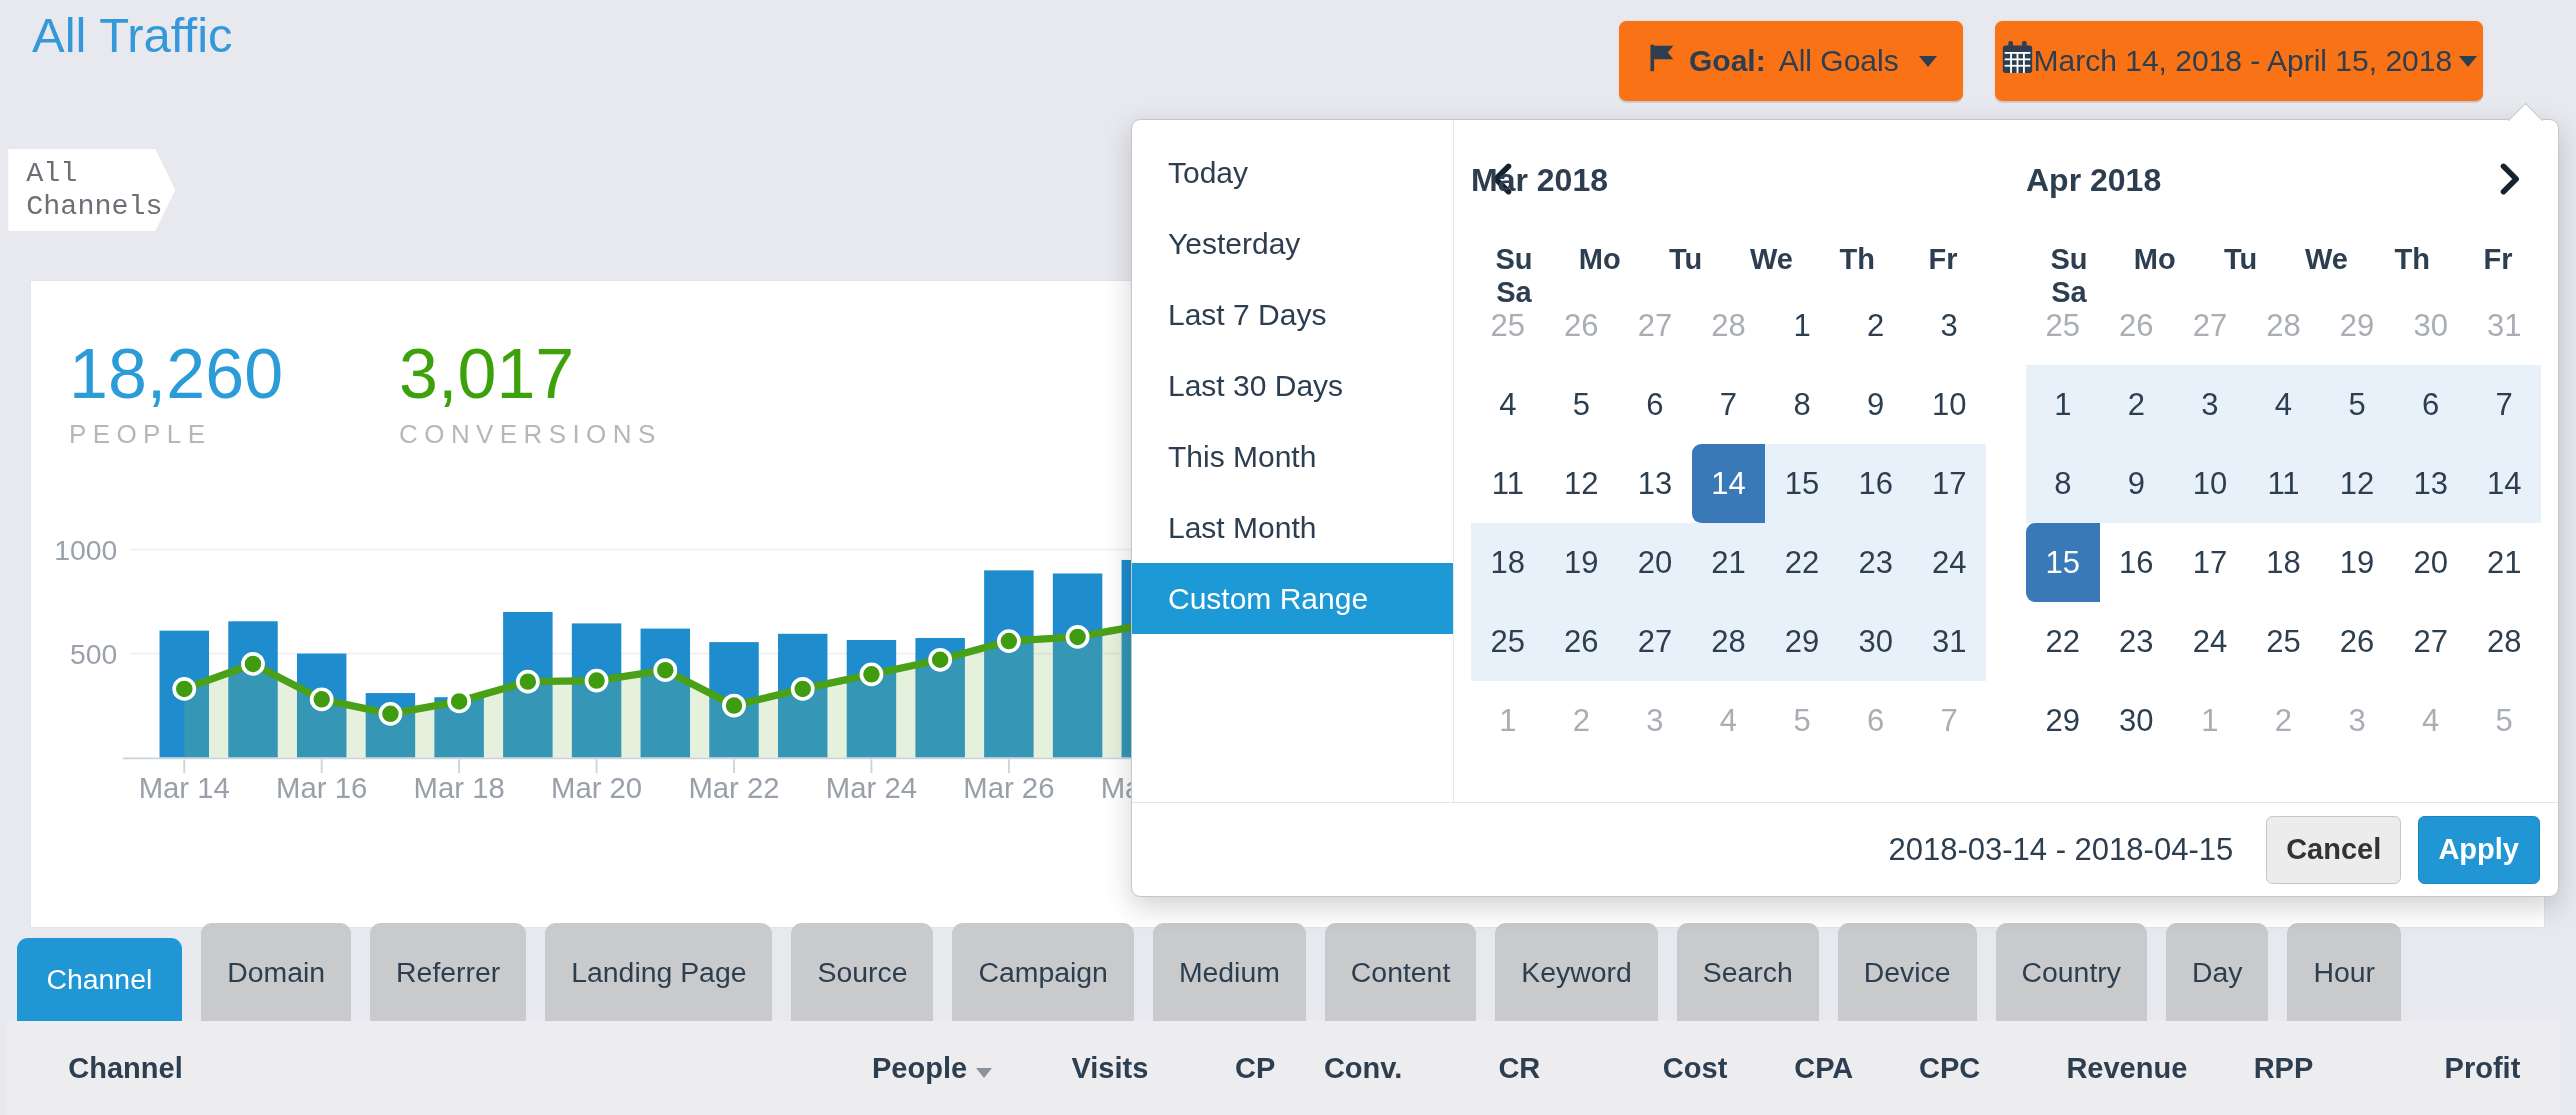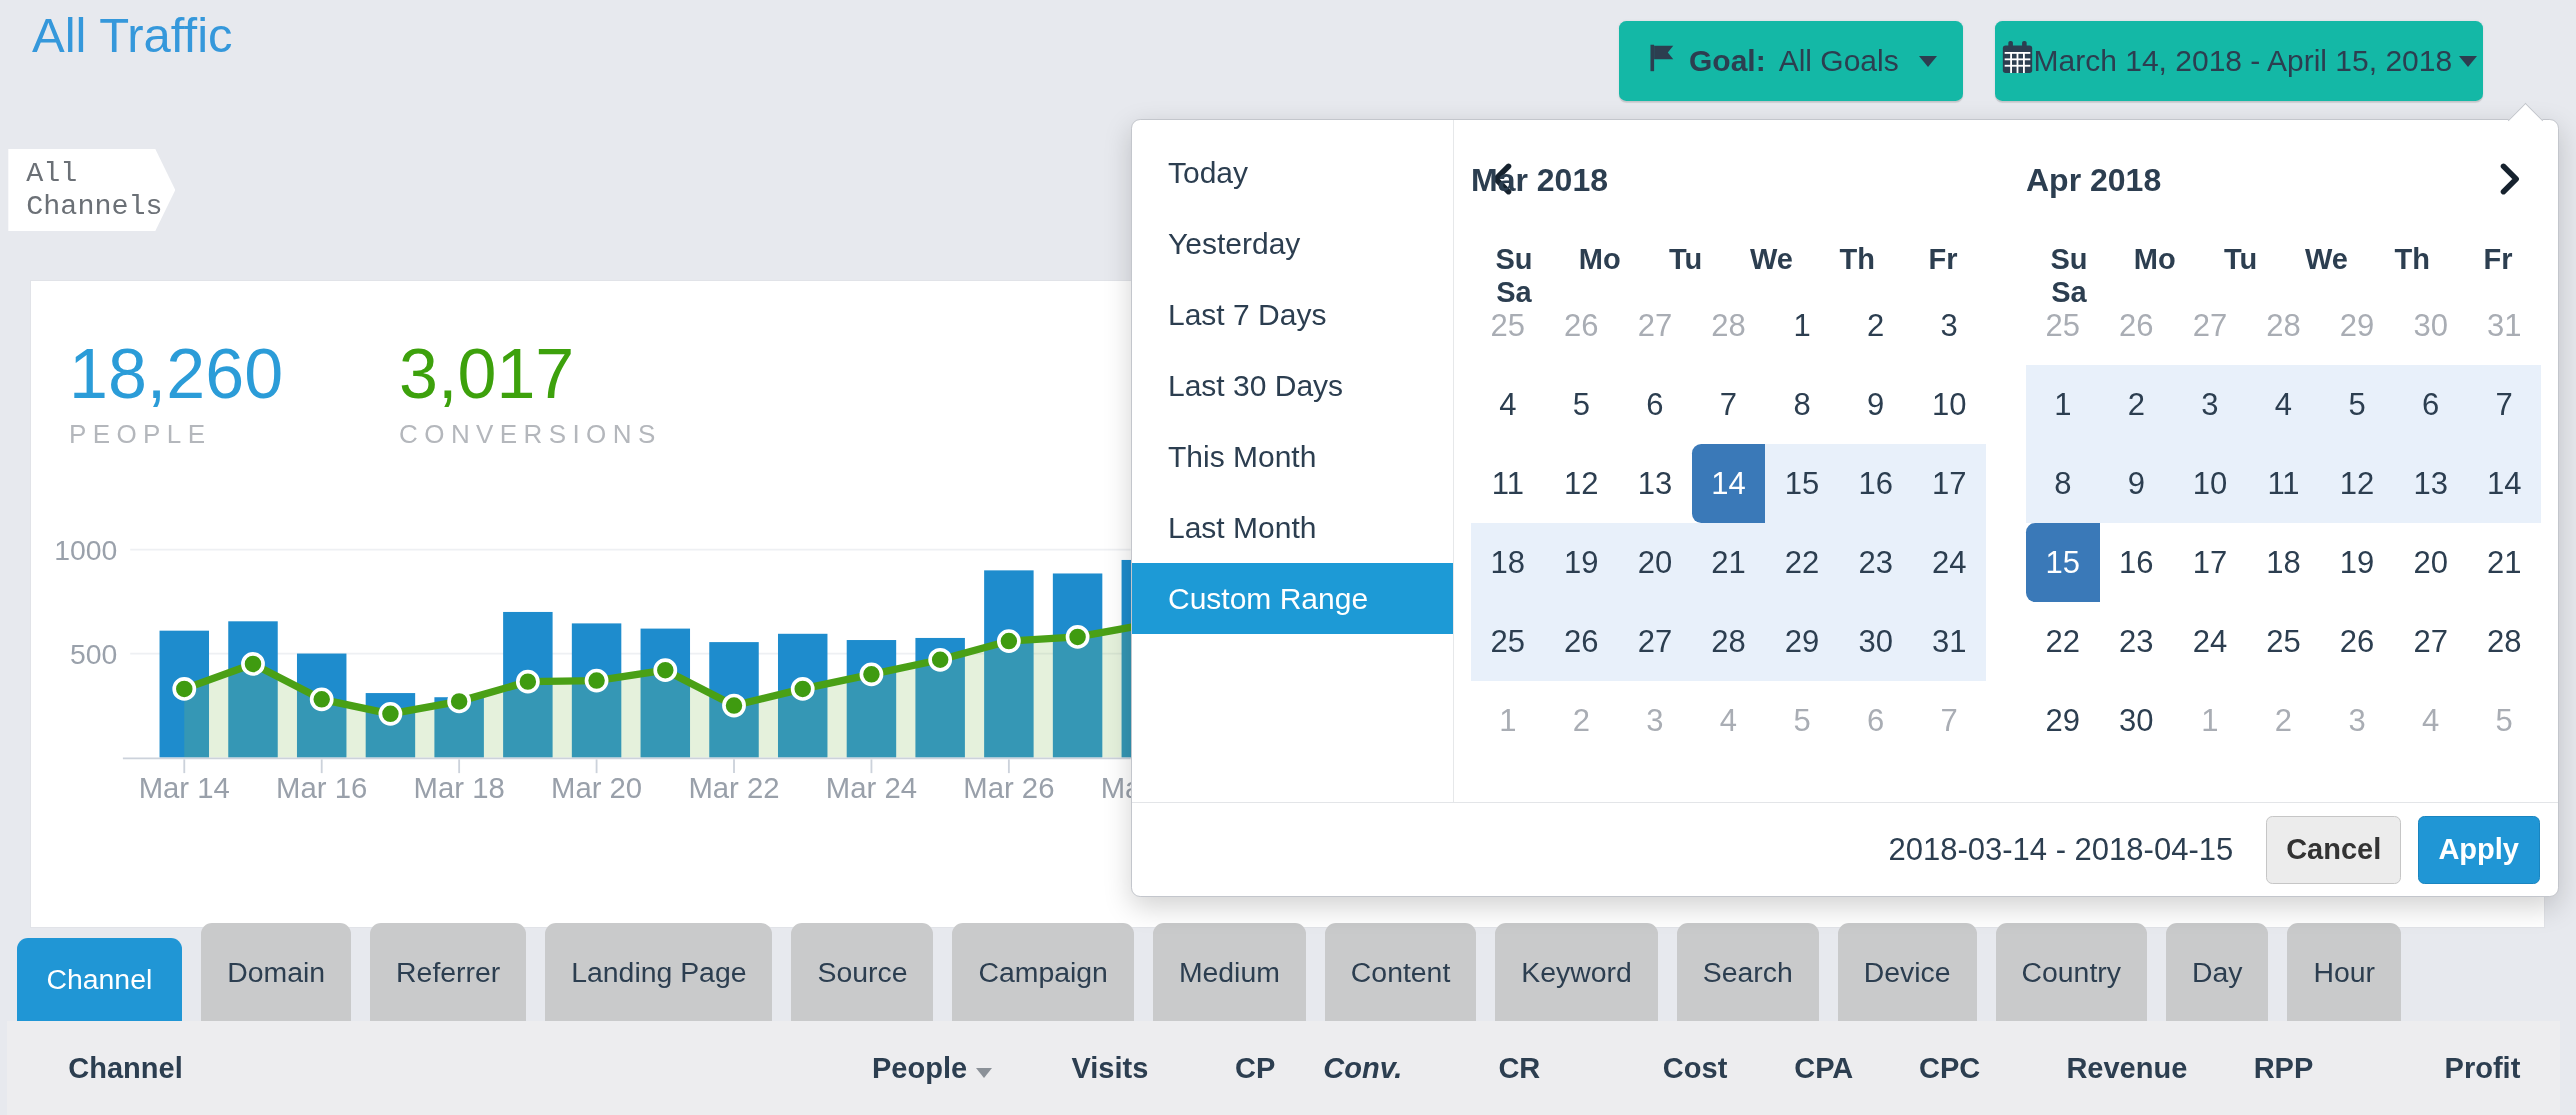--- a/index.html
+++ b/index.html
@@ -1,20 +1,20 @@
 <!DOCTYPE html>
 <html style="font-size:14.7px"><head>
 <meta charset="utf-8">
 <style>
   html,body{margin:0;padding:0;background:#e7e9ee;font-family:"Liberation Sans",sans-serif;color:#2c3e50;}
   #app{position:relative;width:2576px;height:1115px;overflow:hidden;background:#e7e9ee;}
 
   
   .page-title{position:absolute;left:32px;top:7.3px;font-size:49px;font-weight:400;color:#3598db;}
-  .btn-card{position:absolute;top:21px;height:80px;background:#14b8a6;border-radius:7.3px;
+  .btn-card{position:absolute;top:21px;height:80px;background:#f97316;border-radius:7.3px;
     box-shadow:0 1.8px 0 rgba(0,0,0,0.10), 0 0.9px 2.8px rgba(0,0,0,0.08);
     display:flex;align-items:center;justify-content:center;font-size:30px;color:#2c3e50;cursor:pointer;box-sizing:border-box;}
   #goal-btn{left:1619px;width:344px;gap:13px;}
   #date-btn{left:1995px;width:488px;gap:0;}
   .bold{font-weight:bold;}
   .caret-down{width:0;height:0;border-left:9.2px solid transparent;border-right:9.2px solid transparent;
     border-top:11px solid #2c3e50;margin-left:7.3px;}
 
   
   .tag{position:absolute;left:8.3px;top:149px;width:167px;height:82px;background:#fff;
@@ -339,21 +339,21 @@
       <div class="tab">Country</div>
       <div class="tab">Day</div>
       <div class="tab">Hour</div>
     </div>
 
   <div class="thead" id="thead">
       <div class="th-first">Channel</div>
       <div class="th-cell" style="width: 183px;">People<span class="sort-caret"></span></div>
       <div class="th-cell" style="width: 156px;">Visits</div>
       <div class="th-cell" style="width: 127px;">CP</div>
-      <div class="th-cell" style="width: 127px; font-style: italic;">Conv.</div>
+      <div class="th-cell" style="width: 127px;">Conv.</div>
       <div class="th-cell" style="width: 138px;">CR</div>
       <div class="th-cell" style="width: 187px;">Cost</div>
       <div class="th-cell" style="width: 126px;">CPA</div>
       <div class="th-cell" style="width: 127px;">CPC</div>
       <div class="th-cell" style="width: 207px;">Revenue</div>
       <div class="th-cell" style="width: 126px;">RPP</div>
       <div class="th-cell" style="width: 207px;">Profit</div>
     </div>
 
 </div>

